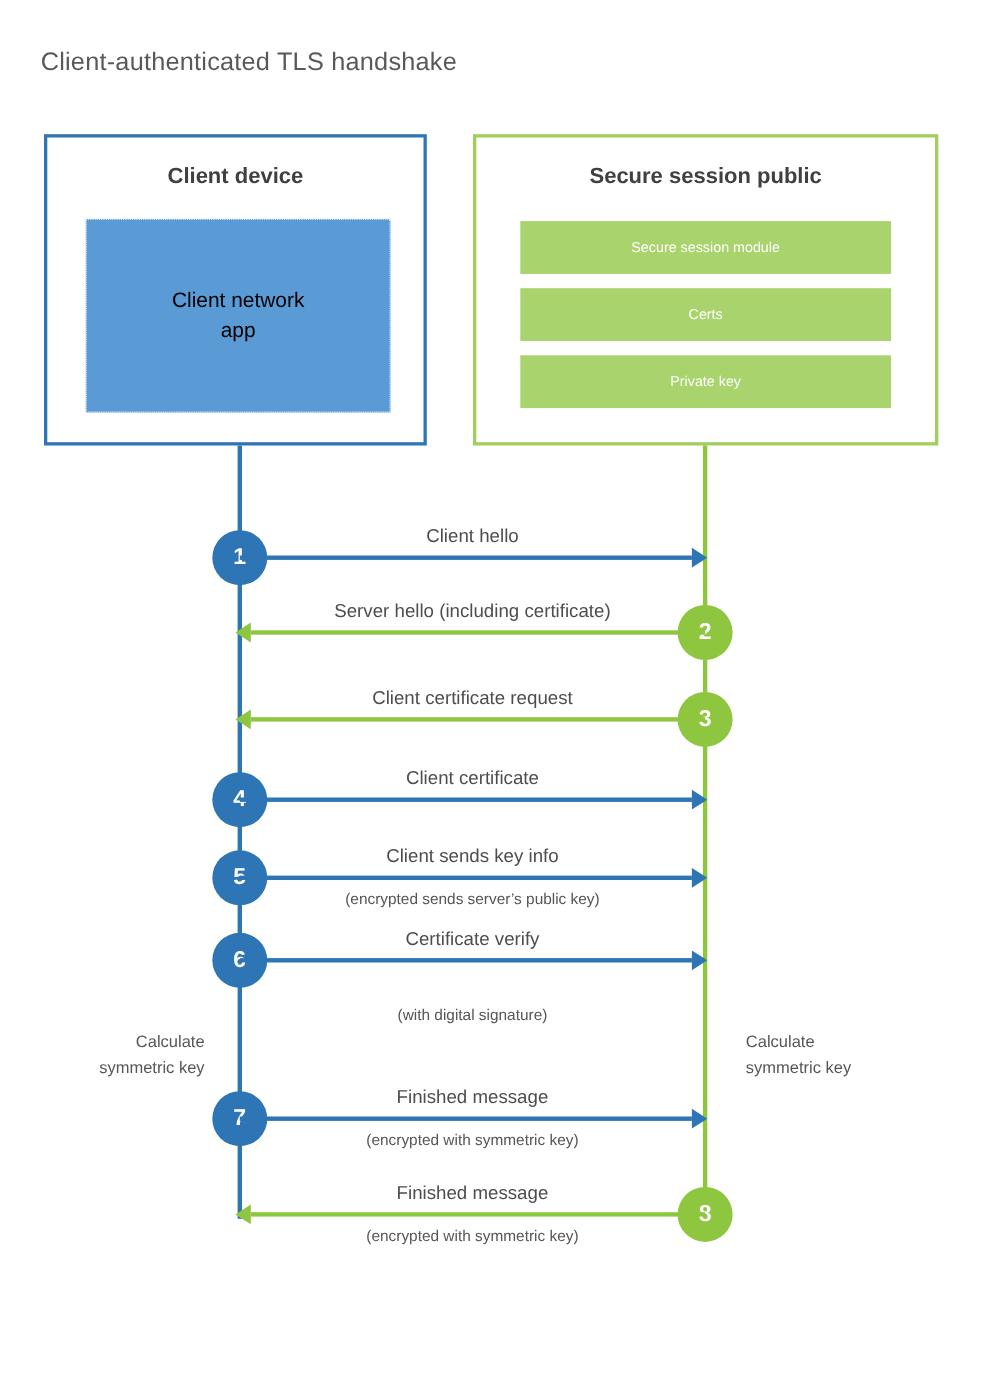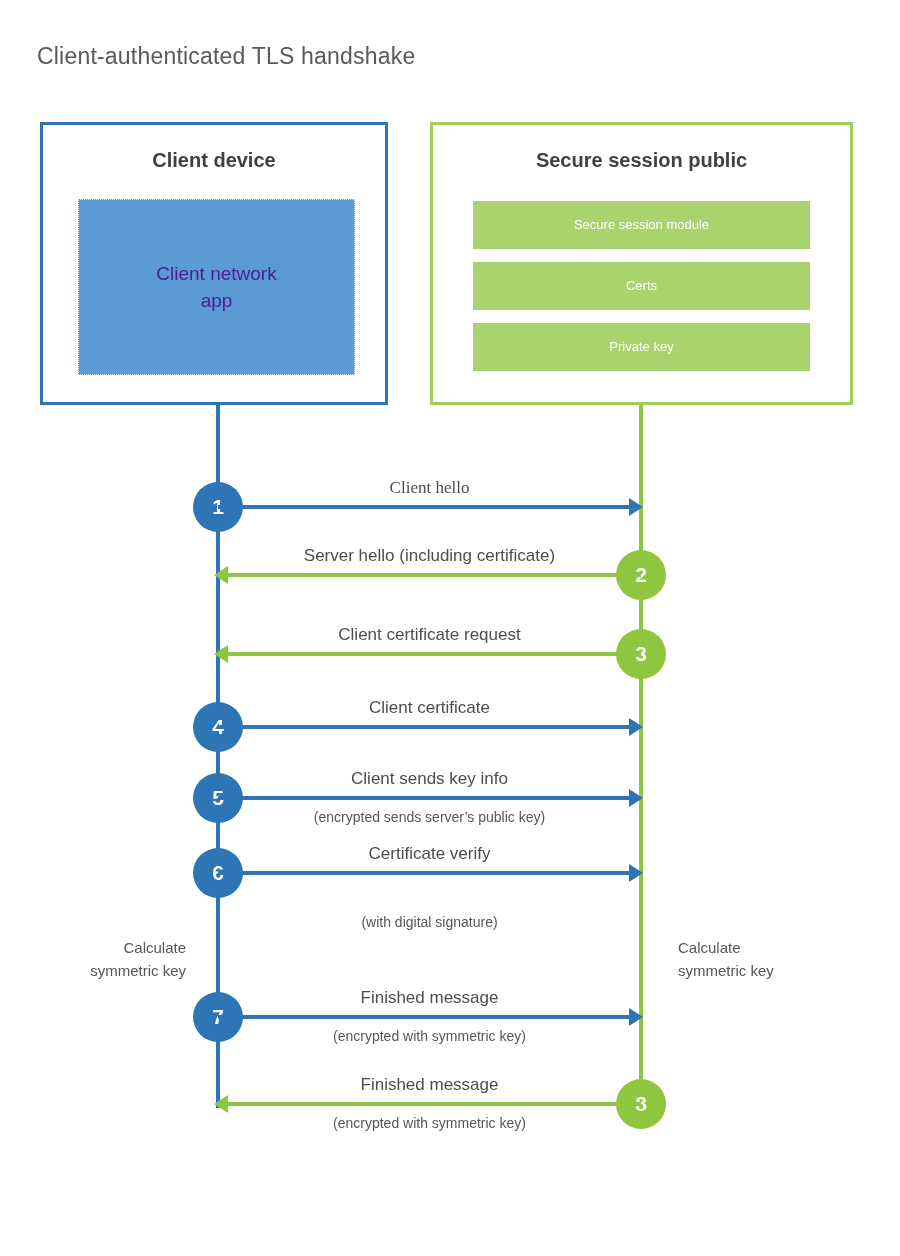--- a/index.html
+++ b/index.html
@@ -17,21 +17,21 @@
   .actor-box.client{left:40px;top:122px;width:348px;height:283px;border:3px solid #2E75B6;}
   .actor-box.server{left:430px;top:122px;width:423px;height:283px;border:3px solid #A2CE5E;}
   .actor-title{
     position:absolute;top:24px;left:0;width:100%;text-align:center;
     font-size:20px;font-weight:700;color:#404040;
   }
   .app-box{
     position:absolute;left:35px;top:74px;width:277px;height:176px;
     background:#5B9BD5;border:1px dotted #dcEAf7;
     display:flex;align-items:center;justify-content:center;
-    color:#4c1d95;font-size:19px;text-align:center;line-height:27px;
+    color:#000000;font-size:19px;text-align:center;line-height:27px;
   }
   .server-bar{
     position:absolute;left:40px;width:337px;height:48px;background:#A9D36C;
     color:#ffffff;font-size:13px;text-align:center;line-height:48px;
   }
   
   .lifeline{position:absolute;width:4px;}
   .lifeline.blue{left:216px;top:405px;height:703px;background:#2E75B6;}
   .lifeline.green{left:639px;top:405px;height:699px;background:#8FC640;}
   
@@ -80,21 +80,21 @@
       </div>
   </div>
 
   <div class="lifeline blue"></div>
   <div class="lifeline green"></div>
 
   <div>
       <div class="msg-circle" style="left: 193px; top: 482px; background: rgb(46, 117, 182);">1</div>
       <div class="msg-line" style="top: 505px; background: rgb(46, 117, 182); left: 218px; width: 411px;"></div>
       <div class="arrow-head" style="top: 498px; left: 629px; border-left: 14px solid rgb(46, 117, 182);"></div>
-      <div class="msg-label" style="top: 478px; font-family: Liberation Serif, serif;">Client hello</div>
+      <div class="msg-label" style="top: 478px;">Client hello</div>
       <div class="msg-circle" style="left: 616px; top: 550px; background: rgb(143, 198, 64);">2</div>
       <div class="msg-line" style="top: 573px; background: rgb(143, 198, 64); left: 228px; width: 413px;"></div>
       <div class="arrow-head" style="top: 566px; left: 214px; border-right: 14px solid rgb(143, 198, 64);"></div>
       <div class="msg-label" style="top: 546px;">Server hello (including certificate)</div>
       <div class="msg-circle" style="left: 616px; top: 629px; background: rgb(143, 198, 64);">3</div>
       <div class="msg-line" style="top: 652px; background: rgb(143, 198, 64); left: 228px; width: 413px;"></div>
       <div class="arrow-head" style="top: 645px; left: 214px; border-right: 14px solid rgb(143, 198, 64);"></div>
       <div class="msg-label" style="top: 625px;">Client certificate request</div>
       <div class="msg-circle" style="left: 193px; top: 702px; background: rgb(46, 117, 182);">4</div>
       <div class="msg-line" style="top: 725px; background: rgb(46, 117, 182); left: 218px; width: 411px;"></div>

